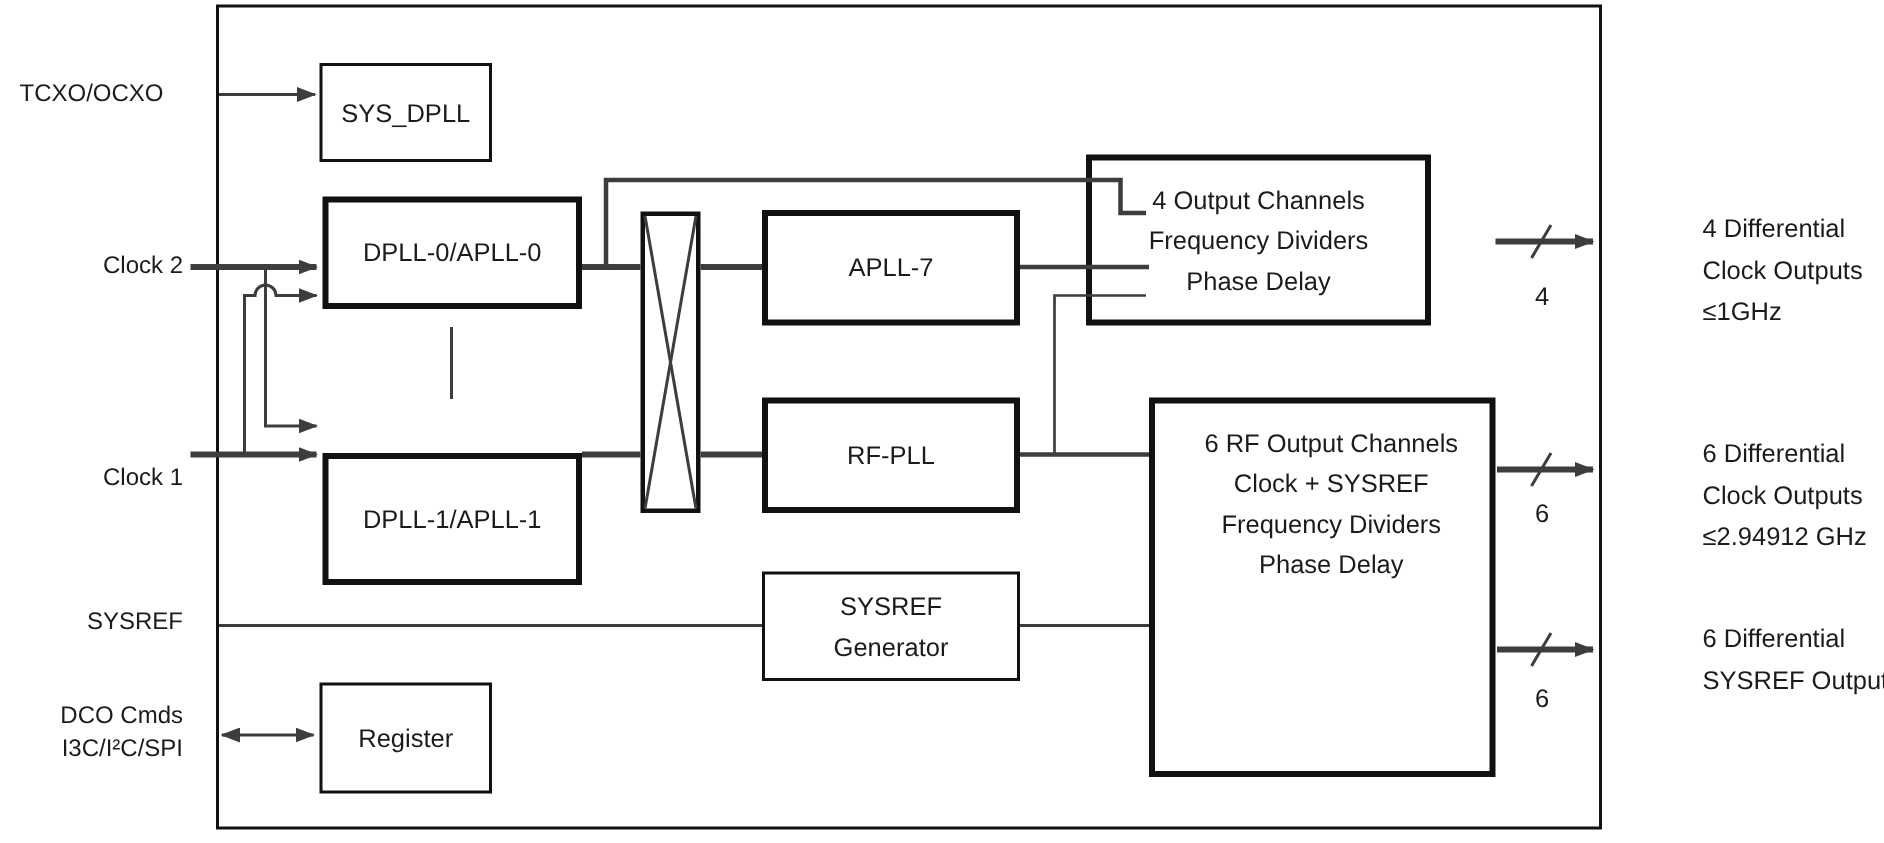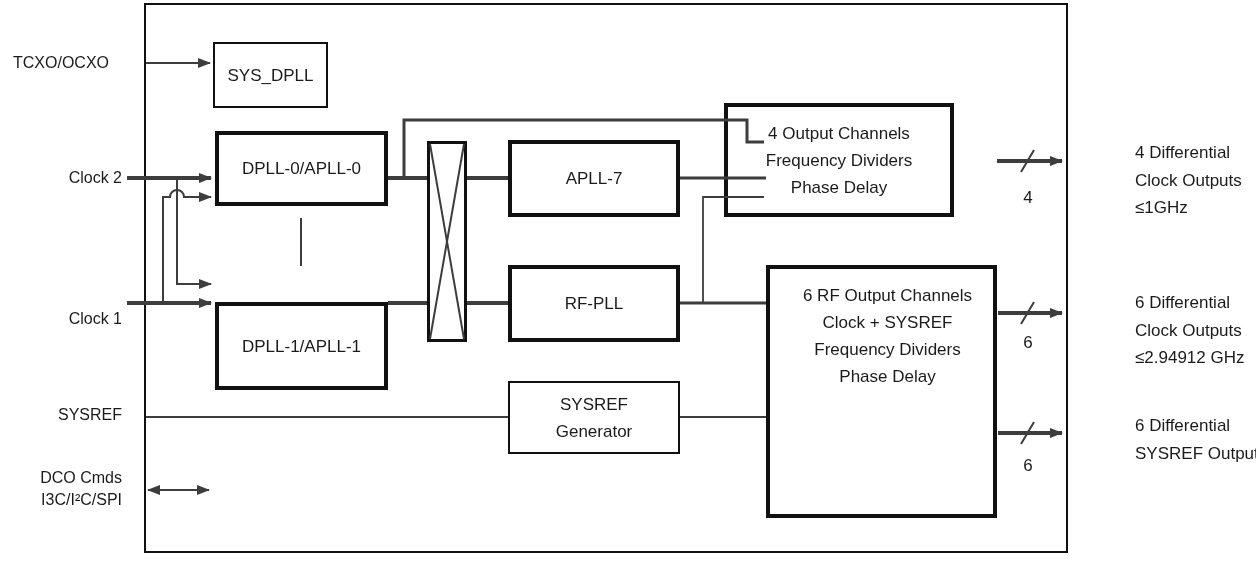--- a/index.html
+++ b/index.html
@@ -60,20 +60,21 @@
 I3C/I²C/SPI</div>
 
   <div class="block thin" style="left:213px;top:42px;width:115px;height:66px;">SYS_DPLL</div>
   <div class="block thick" style="left:215px;top:131px;width:173px;height:75px;">DPLL-0/APLL-0</div>
   <div class="block thick" style="left:215px;top:266px;width:173px;height:88px;margin-top:36px;">DPLL-1/APLL-1</div>
   <div class="block med" style="left:427px;top:141px;width:40px;height:201px;"></div>
   <div class="block thick" style="left:508px;top:140px;width:172px;height:77px;">APLL-7</div>
   <div class="block thick" style="left:508px;top:265px;width:172px;height:77px;">RF-PLL</div>
   <div class="block thin" style="left:508px;top:381px;width:172px;height:73px;">SYSREF
 Generator</div>
+  <div class="block thin" style="left:213px;top:455px;width:115px;height:74px;">Register</div>
   <div class="block thick" style="left:724px;top:103px;width:230px;height:114px;">4 Output Channels
 Frequency Dividers
 Phase Delay</div>
   <div class="block thick align-top" style="left:766px;top:265px;width:231px;height:253px;padding-left:12px;">6 RF Output Channels
 Clock + SYSREF
 Frequency Dividers
 Phase Delay</div>
 
   <div class="side-label right-col" style="top:139px;">4 Differential
 Clock Outputs

